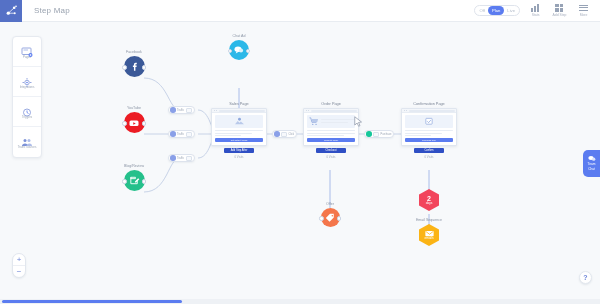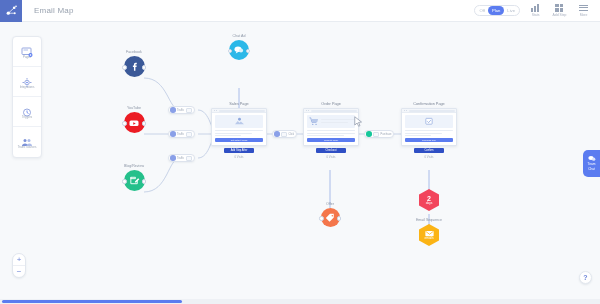--- a/index.html
+++ b/index.html
@@ -216,21 +216,21 @@
   <div class="header">
     <div class="logo-box">
       <svg width="13" height="13" viewBox="0 0 24 24">
         <circle cx="6" cy="17" r="3" fill="#fff"></circle>
         <circle cx="17" cy="7" r="2.4" fill="#fff"></circle>
         <circle cx="18" cy="17" r="1.8" fill="#fff"></circle>
         <path d="M6 17 L17 7 M6 17 L18 17" stroke="#fff" stroke-width="1.4" fill="none"></path>
         <rect x="19" y="3" width="2.6" height="2.6" fill="#fff"></rect>
       </svg>
     </div>
-    <div class="app-title">Email Map</div>
+    <div class="app-title">Step Map</div>
 
     <div class="header-right">
       <div class="seg">
         <span class="seg-item">Off</span>
         <span class="seg-item active">Plan</span>
         <span class="seg-item">Live</span>
       </div>
 
       <div class="hdr-btn">
         <span class="hdr-ico">

